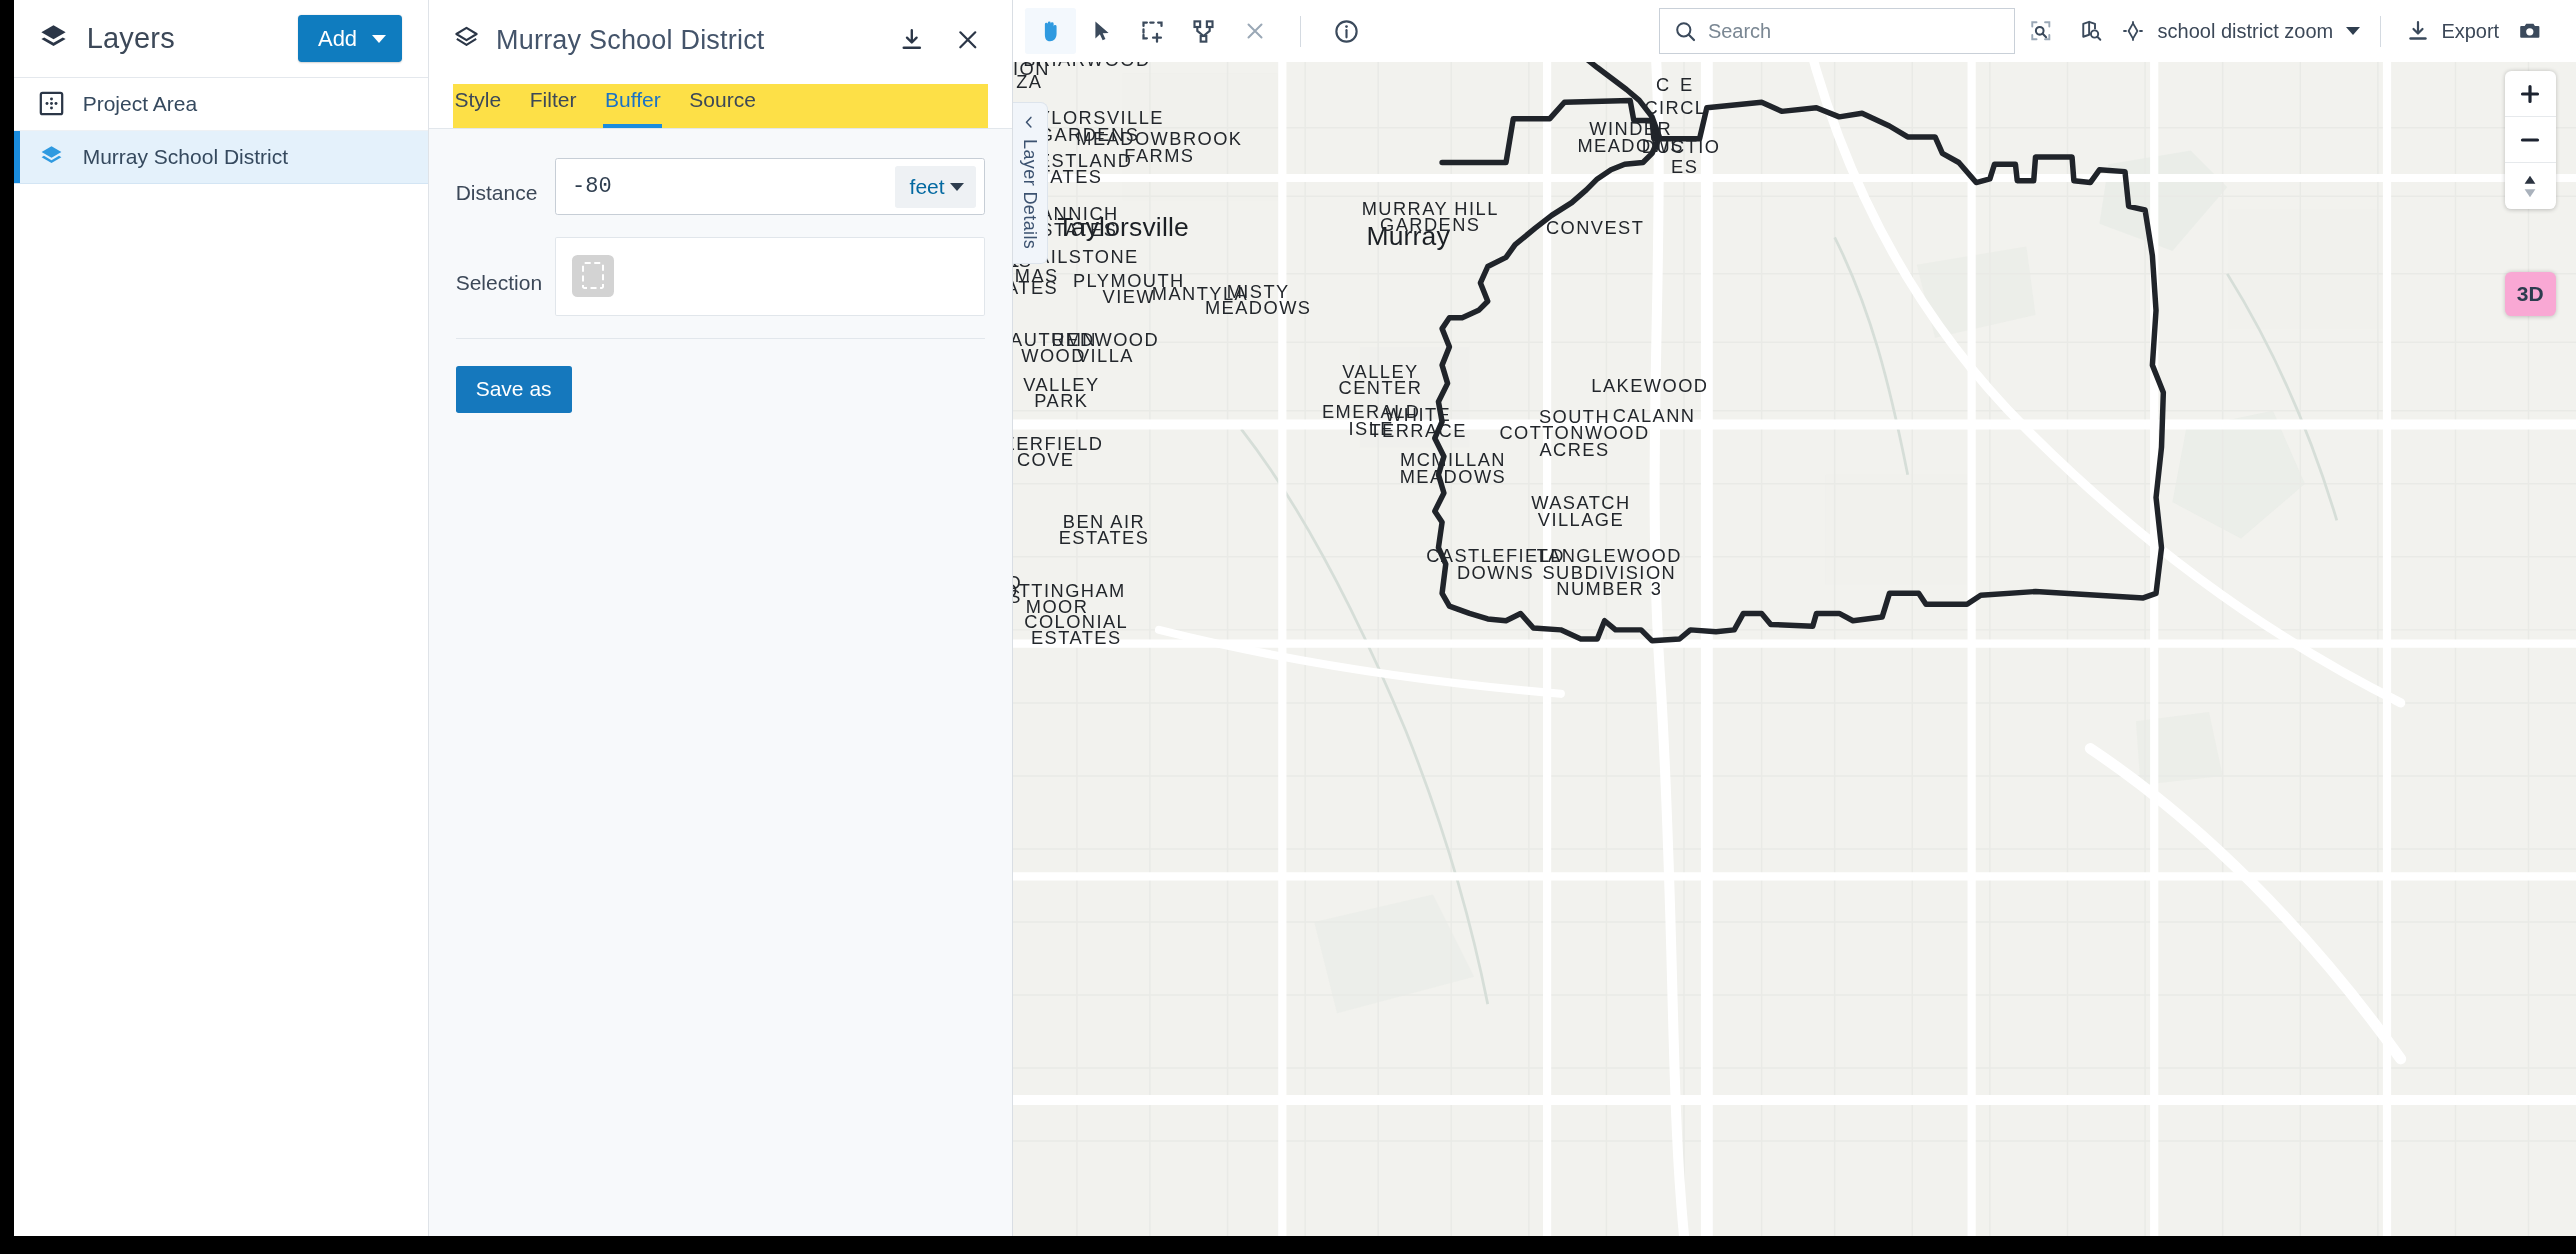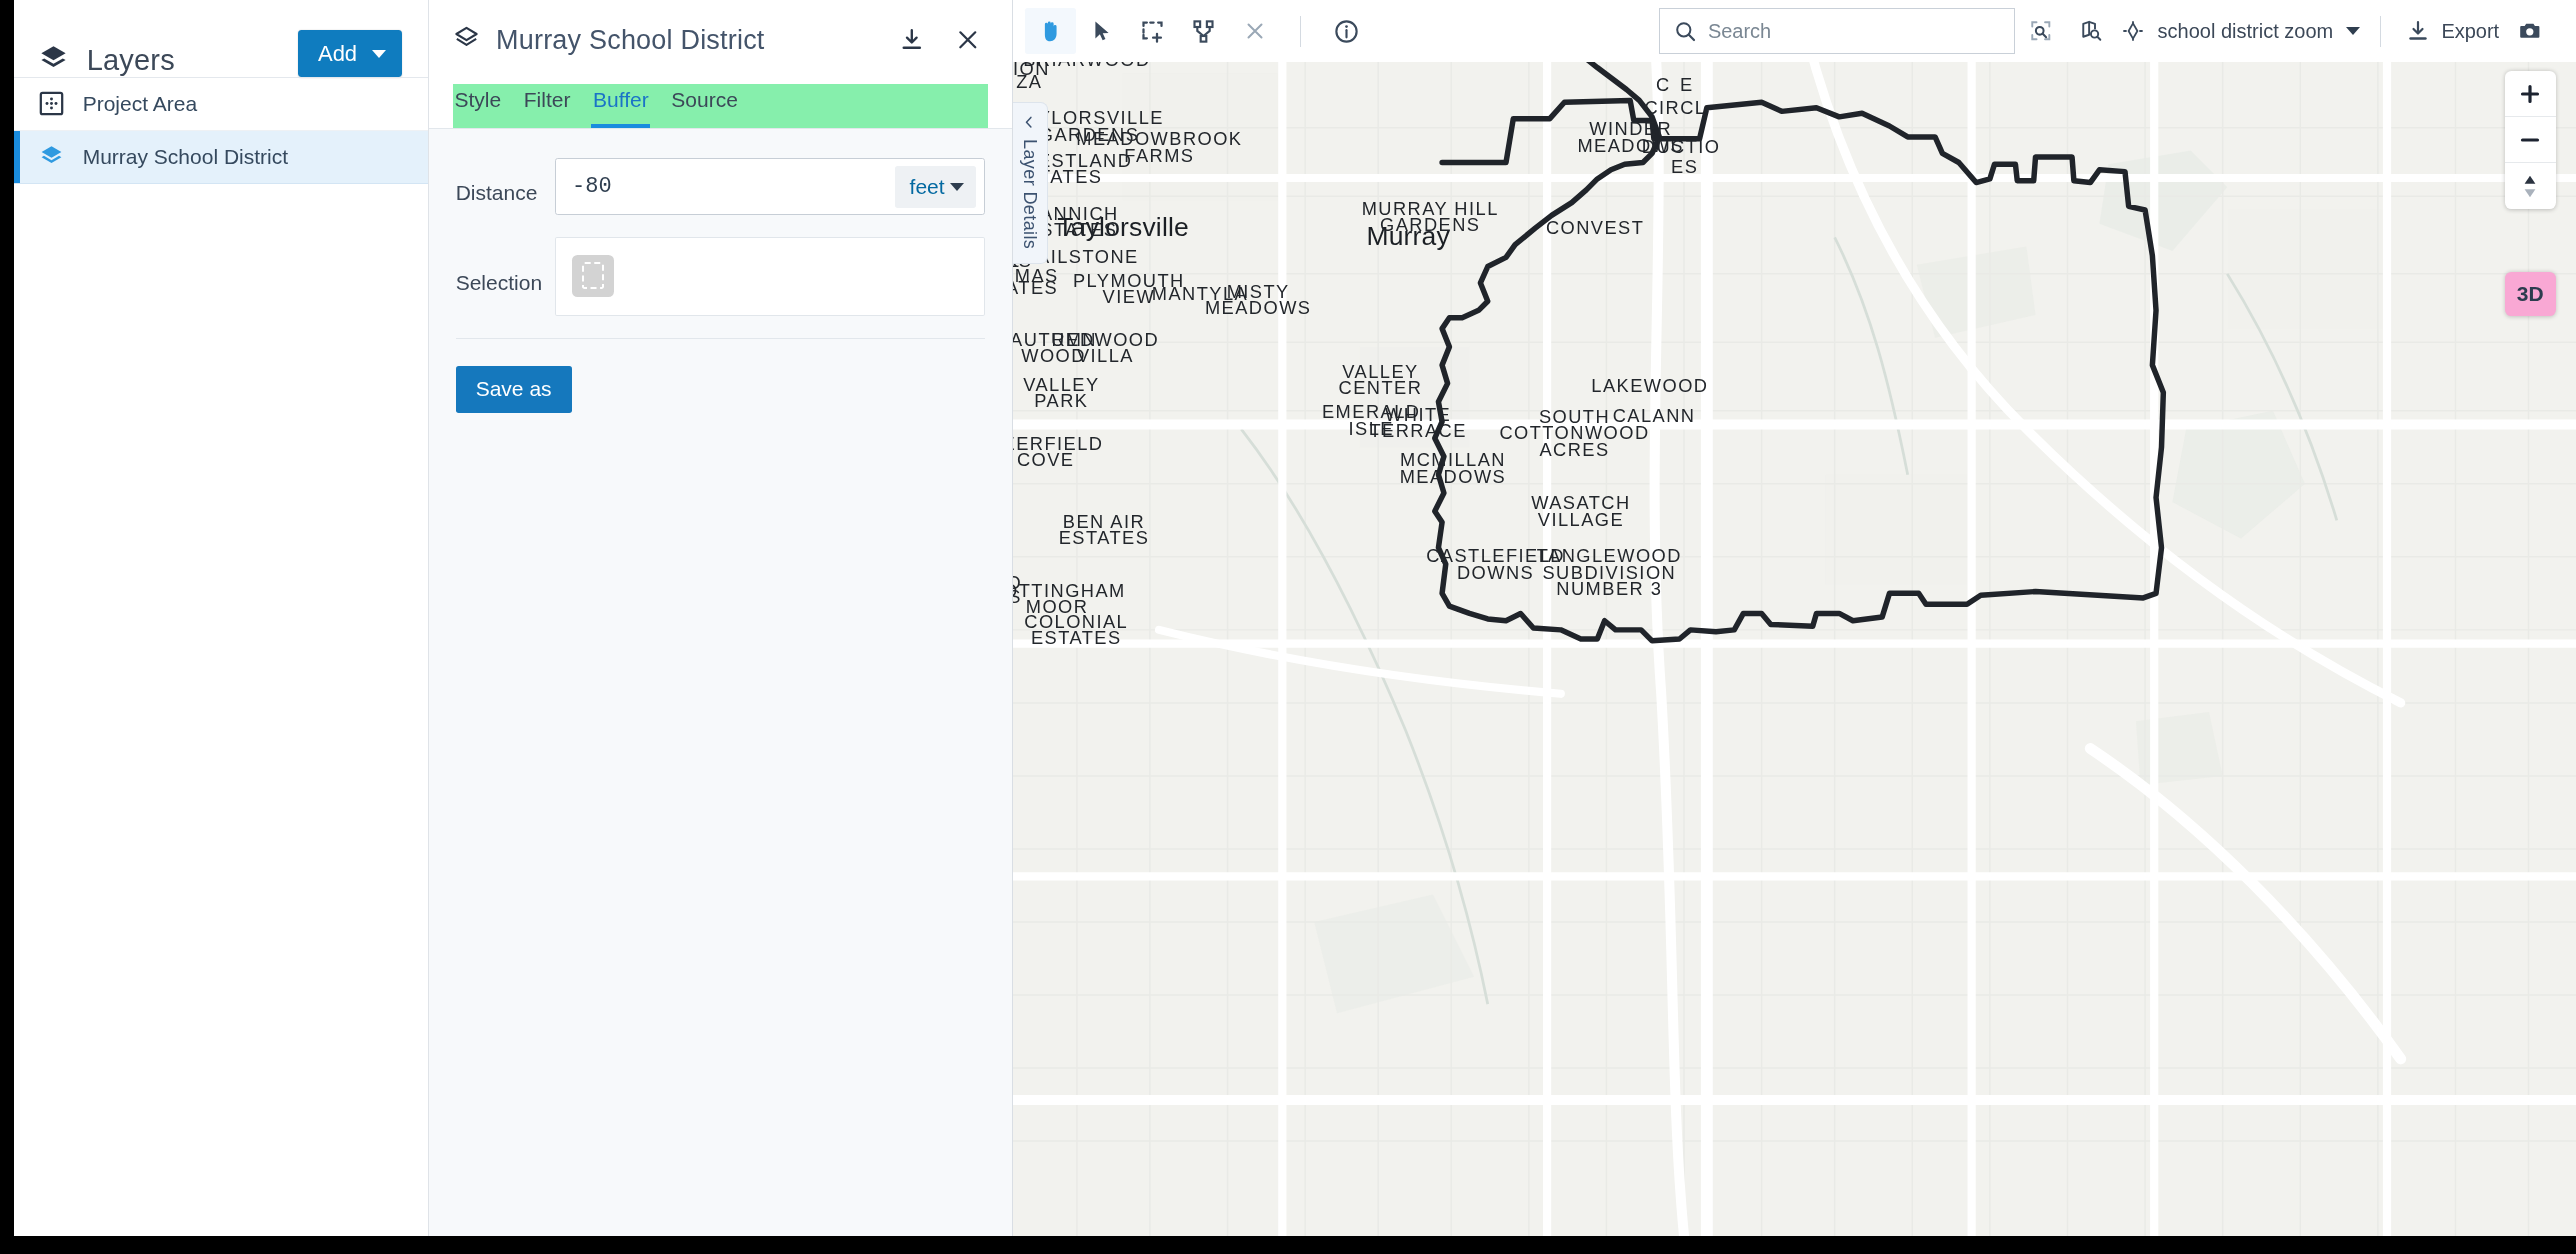--- a/index.html
+++ b/index.html
@@ -24,21 +24,21 @@
     height: 100%;
     background: #ffffff;
     border-right: 0.9px solid #dfe3e8;
     display: flex;
     flex-direction: column;
     flex: 0 0 415px;
   }
   .layers-header {
     height: 77px;
     display: flex;
-    align-items: flex-end;
+    align-items: center;
     padding: 0 25.6px 0 24px;
     gap: 18px;
   }
   .layers-title-wrap { display: flex; align-items: center; gap: 18px; flex: 1; }
   .layers-title {
     font-size: 29px;
     color: #3c4858;
     font-weight: 400;
     letter-spacing: 0.2px;
   }
@@ -116,23 +116,23 @@
     letter-spacing: 0.2px;
   }
   .icon-btn {
     width: 40px; height: 40px;
     display: flex; align-items: center; justify-content: center;
     cursor: pointer;
     background: transparent; border: none;
   }
   .tabs {
     display: flex;
-    gap: 19px;
+    gap: 25px;
     margin-top: 24px;
-    background: #86efac;
+    background: #fde047;
   }
   .tab {
     font-size: 21px;
     color: #3c4858;
     padding: 3.7px 1.8px 12.8px 1.8px;
     cursor: pointer;
     border-bottom: 4.6px solid transparent;
     white-space: nowrap;
   }
   .tab.active { color: #1a73c7; border-bottom-color: #1a8cde; font-weight: 400; }

